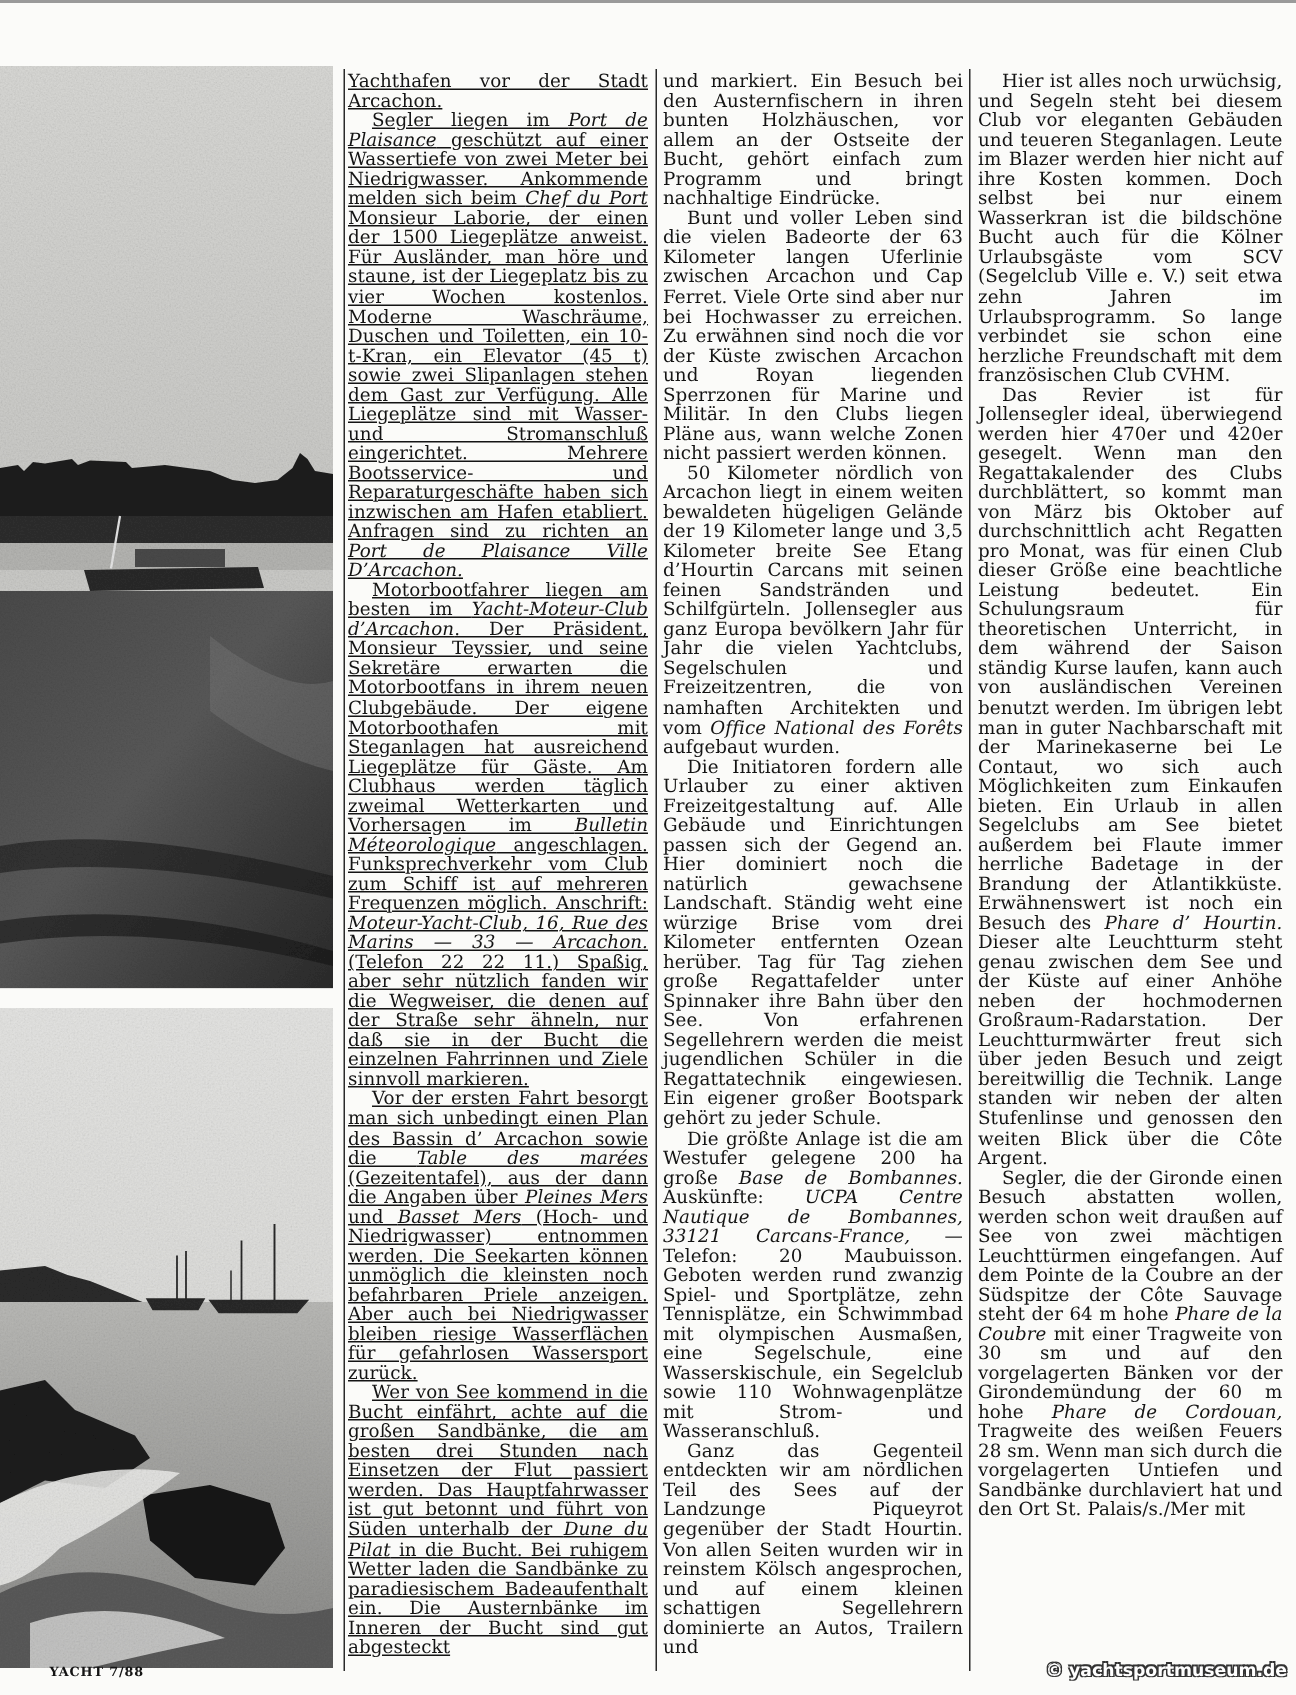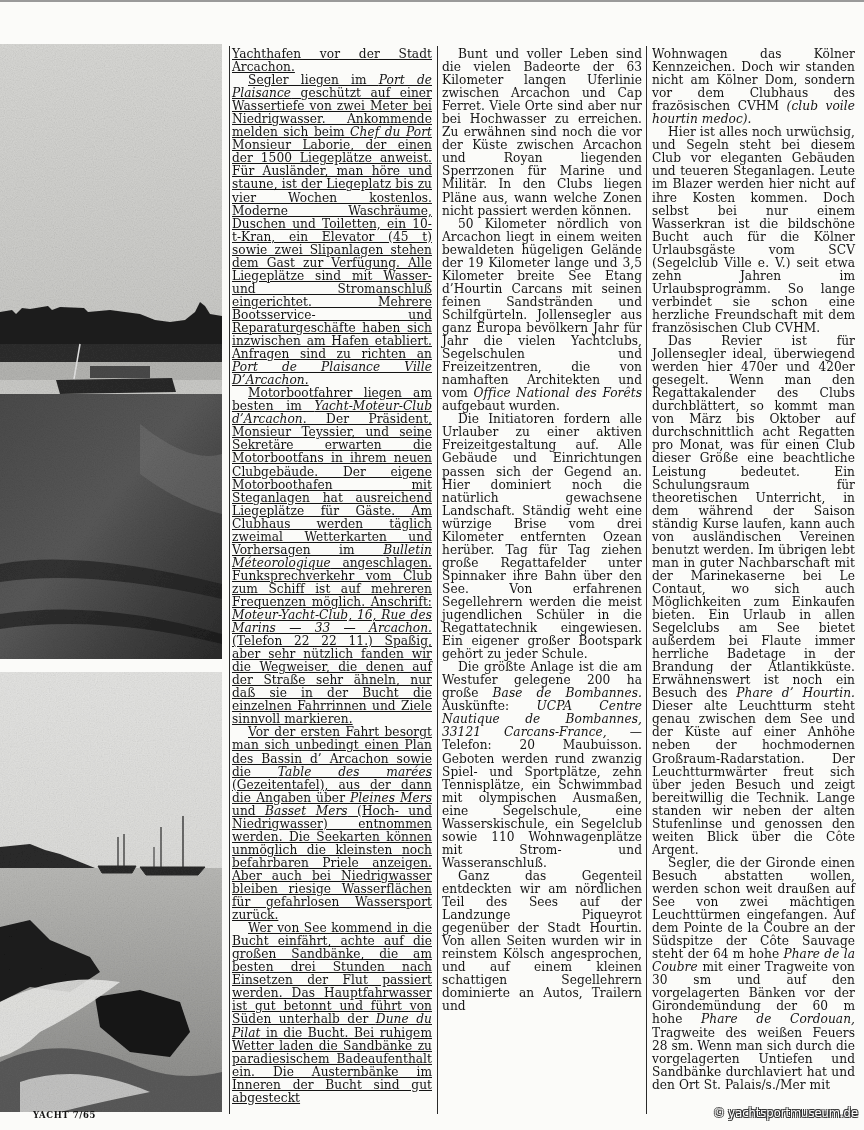--- a/index.html
+++ b/index.html
@@ -36,21 +36,21 @@
   .col p.indent { text-indent: 16px; }
   .col span.it { font-style: italic; }
 
   .footer {
     position: absolute; left: 33px; top: 1110px;
     font-family: "DejaVu Serif", serif; font-size: 8.5px; font-weight: bold;
     letter-spacing: 0.6px;
   }
   .watermark {
     position: absolute; right: 6px; top: 1106px;
-    font-family: "DejaVu Sans", sans-serif; font-size: 11.5px; font-weight: normal;
+    font-family: "DejaVu Sans", sans-serif; font-size: 11.5px; font-weight: bold;
     color: #ffffff;
     text-shadow: -1px -1px 0 #333, 1px -1px 0 #333, -1px 1px 0 #333, 1px 1px 0 #333;
   }
 </style>
 </head>
 <body>
 
 <div class="topbar"></div>
 
 <div class="photo" id="photo-harbor">
@@ -146,27 +146,27 @@
 <div class="rule" id="rule-3"></div>
 
 <div class="col" id="col-1">
     <p><span>Yachthafen vor der Stadt Arcachon.</span></p>
     <p class="indent"><span>Segler liegen im </span><span class="it">Port de Plaisance</span><span> geschützt auf einer Wassertiefe von zwei Meter bei Niedrigwasser. Ankommende melden sich beim </span><span class="it">Chef du Port</span><span> Monsieur Laborie, der einen der 1500 Liegeplätze anweist. Für Ausländer, man höre und staune, ist der Liegeplatz bis zu vier Wochen kostenlos. Moderne Waschräume, Duschen und Toiletten, ein 10-t-Kran, ein Elevator (45 t) sowie zwei Slipanlagen stehen dem Gast zur Verfügung. Alle Liegeplätze sind mit Wasser- und Stromanschluß eingerichtet. Mehrere Bootsservice- und Reparaturgeschäfte haben sich inzwischen am Hafen etabliert. Anfragen sind zu richten an </span><span class="it">Port de Plaisance Ville D’Arcachon.</span></p>
     <p class="indent"><span>Motorbootfahrer liegen am besten im </span><span class="it">Yacht-Moteur-Club d’Arcachon</span><span>. Der Präsident, Monsieur Teyssier, und seine Sekretäre erwarten die Motorbootfans in ihrem neuen Clubgebäude. Der eigene Motorboothafen mit Steganlagen hat ausreichend Liegeplätze für Gäste. Am Clubhaus werden täglich zweimal Wetterkarten und Vorhersagen im </span><span class="it">Bulletin Méteorologique</span><span> angeschlagen. Funksprechverkehr vom Club zum Schiff ist auf mehreren Frequenzen möglich. Anschrift: </span><span class="it">Moteur-Yacht-Club, 16, Rue des Marins — 33 — Arcachon.</span><span> (Telefon 22 22 11.) Spaßig, aber sehr nützlich fanden wir die Wegweiser, die denen auf der Straße sehr ähneln, nur daß sie in der Bucht die einzelnen Fahrrinnen und Ziele sinnvoll markieren.</span></p>
     <p class="indent"><span>Vor der ersten Fahrt besorgt man sich unbedingt einen Plan des Bassin d’ Arcachon sowie die </span><span class="it">Table des marées</span><span> (Gezeitentafel), aus der dann die Angaben über </span><span class="it">Pleines Mers</span><span> und </span><span class="it">Basset Mers</span><span> (Hoch- und Niedrigwasser) entnommen werden. Die Seekarten können unmöglich die kleinsten noch befahrbaren Priele anzeigen. Aber auch bei Niedrigwasser bleiben riesige Wasserflächen für gefahrlosen Wassersport zurück.</span></p>
     <p class="indent"><span>Wer von See kommend in die Bucht einfährt, achte auf die großen Sandbänke, die am besten drei Stunden nach Einsetzen der Flut passiert werden. Das Hauptfahrwasser ist gut betonnt und führt von Süden unterhalb der </span><span class="it">Dune du Pilat</span><span> in die Bucht. Bei ruhigem Wetter laden die Sandbänke zu paradiesischem Badeaufenthalt ein. Die Austernbänke im Inneren der Bucht sind gut abgesteckt</span></p>
   </div>
 <div class="col" id="col-2">
+    <p><span>und markiert. Ein Besuch bei den Austernfischern in ihren bunten Holzhäuschen, vor allem an der Ostseite der Bucht, gehört einfach zum Programm und bringt nachhaltige Eindrücke.</span></p>
     <p class="indent"><span>Bunt und voller Leben sind die vielen Badeorte der 63 Kilometer langen Uferlinie zwischen Arcachon und Cap Ferret. Viele Orte sind aber nur bei Hochwasser zu erreichen. Zu erwähnen sind noch die vor der Küste zwischen Arcachon und Royan liegenden Sperrzonen für Marine und Militär. In den Clubs liegen Pläne aus, wann welche Zonen nicht passiert werden können.</span></p>
     <p class="indent"><span>50 Kilometer nördlich von Arcachon liegt in einem weiten bewaldeten hügeligen Gelände der 19 Kilometer lange und 3,5 Kilometer breite See Etang d’Hourtin Carcans mit seinen feinen Sandstränden und Schilfgürteln. Jollensegler aus ganz Europa bevölkern Jahr für Jahr die vielen Yachtclubs, Segelschulen und Freizeitzentren, die von namhaften Architekten und vom </span><span class="it">Office National des Forêts</span><span> aufgebaut wurden.</span></p>
     <p class="indent"><span>Die Initiatoren fordern alle Urlauber zu einer aktiven Freizeitgestaltung auf. Alle Gebäude und Einrichtungen passen sich der Gegend an. Hier dominiert noch die natürlich gewachsene Landschaft. Ständig weht eine würzige Brise vom drei Kilometer entfernten Ozean herüber. Tag für Tag ziehen große Regattafelder unter Spinnaker ihre Bahn über den See. Von erfahrenen Segellehrern werden die meist jugendlichen Schüler in die Regattatechnik eingewiesen. Ein eigener großer Bootspark gehört zu jeder Schule.</span></p>
     <p class="indent"><span>Die größte Anlage ist die am Westufer gelegene 200 ha große </span><span class="it">Base de Bombannes.</span><span> Auskünfte: </span><span class="it">UCPA Centre Nautique de Bombannes, 33121 Carcans-France,</span><span> — Telefon: 20 Maubuisson. Geboten werden rund zwanzig Spiel- und Sportplätze, zehn Tennisplätze, ein Schwimmbad mit olympischen Ausmaßen, eine Segelschule, eine Wasserskischule, ein Segelclub sowie 110 Wohnwagenplätze mit Strom- und Wasseranschluß.</span></p>
     <p class="indent"><span>Ganz das Gegenteil entdeckten wir am nördlichen Teil des Sees auf der Landzunge Piqueyrot gegenüber der Stadt Hourtin. Von allen Seiten wurden wir in reinstem Kölsch angesprochen, und auf einem kleinen schattigen Segellehrern dominierte an Autos, Trailern und</span></p>
   </div>
 <div class="col" id="col-3">
-    <p><span>Wohnwagen das Kölner Kennzeichen. Doch wir standen nicht am Kölner Dom, sondern vor dem Clubhaus des frazösischen CVHM </span><span class="it">(club voile hourtin medoc).</span></p>
     <p class="indent"><span>Hier ist alles noch urwüchsig, und Segeln steht bei diesem Club vor eleganten Gebäuden und teueren Steganlagen. Leute im Blazer werden hier nicht auf ihre Kosten kommen. Doch selbst bei nur einem Wasserkran ist die bildschöne Bucht auch für die Kölner Urlaubsgäste vom SCV (Segelclub Ville e. V.) seit etwa zehn Jahren im Urlaubsprogramm. So lange verbindet sie schon eine herzliche Freundschaft mit dem französischen Club CVHM.</span></p>
     <p class="indent"><span>Das Revier ist für Jollensegler ideal, überwiegend werden hier 470er und 420er gesegelt. Wenn man den Regattakalender des Clubs durchblättert, so kommt man von März bis Oktober auf durchschnittlich acht Regatten pro Monat, was für einen Club dieser Größe eine beachtliche Leistung bedeutet. Ein Schulungsraum für theoretischen Unterricht, in dem während der Saison ständig Kurse laufen, kann auch von ausländischen Vereinen benutzt werden. Im übrigen lebt man in guter Nachbarschaft mit der Marinekaserne bei Le Contaut, wo sich auch Möglichkeiten zum Einkaufen bieten. Ein Urlaub in allen Segelclubs am See bietet außerdem bei Flaute immer herrliche Badetage in der Brandung der Atlantikküste. Erwähnenswert ist noch ein Besuch des </span><span class="it">Phare d’ Hourtin.</span><span> Dieser alte Leuchtturm steht genau zwischen dem See und der Küste auf einer Anhöhe neben der hochmodernen Großraum-Radarstation. Der Leuchtturmwärter freut sich über jeden Besuch und zeigt bereitwillig die Technik. Lange standen wir neben der alten Stufenlinse und genossen den weiten Blick über die Côte Argent.</span></p>
     <p class="indent"><span>Segler, die der Gironde einen Besuch abstatten wollen, werden schon weit draußen auf See von zwei mächtigen Leuchttürmen eingefangen. Auf dem Pointe de la Coubre an der Südspitze der Côte Sauvage steht der 64 m hohe </span><span class="it">Phare de la Coubre</span><span> mit einer Tragweite von 30 sm und auf den vorgelagerten Bänken vor der Girondemündung der 60 m hohe </span><span class="it">Phare de Cordouan,</span><span> Tragweite des weißen Feuers 28 sm. Wenn man sich durch die vorgelagerten Untiefen und Sandbänke durchlaviert hat und den Ort St. Palais/s./Mer mit</span></p>
   </div>
 
-<div class="footer">YACHT 7/65</div>
+<div class="footer">YACHT 7/88</div>
 <div class="watermark">© yachtsportmuseum.de</div>
 
 </body></html>

